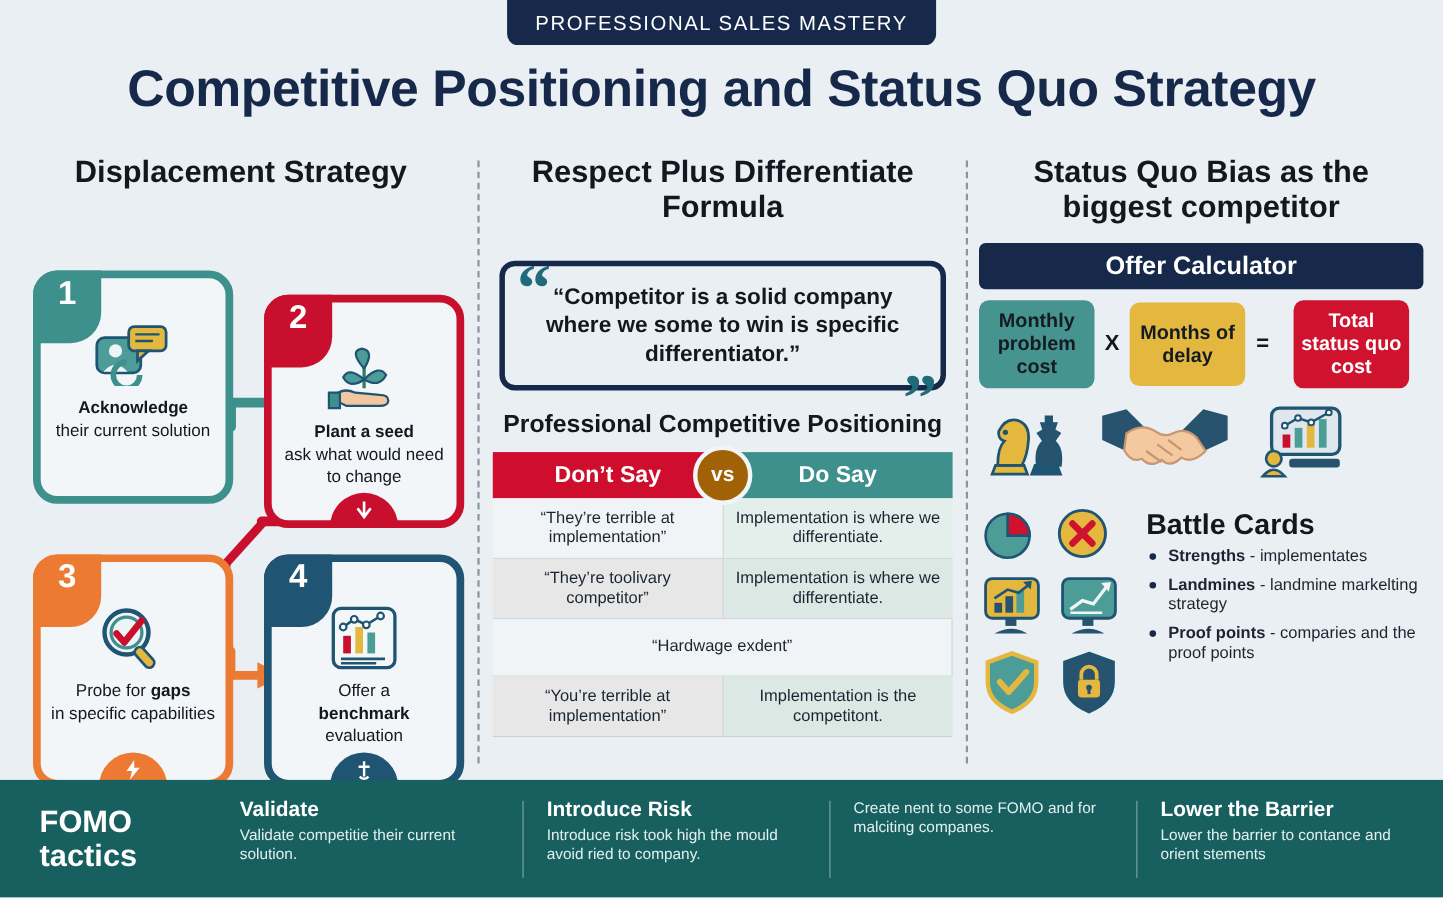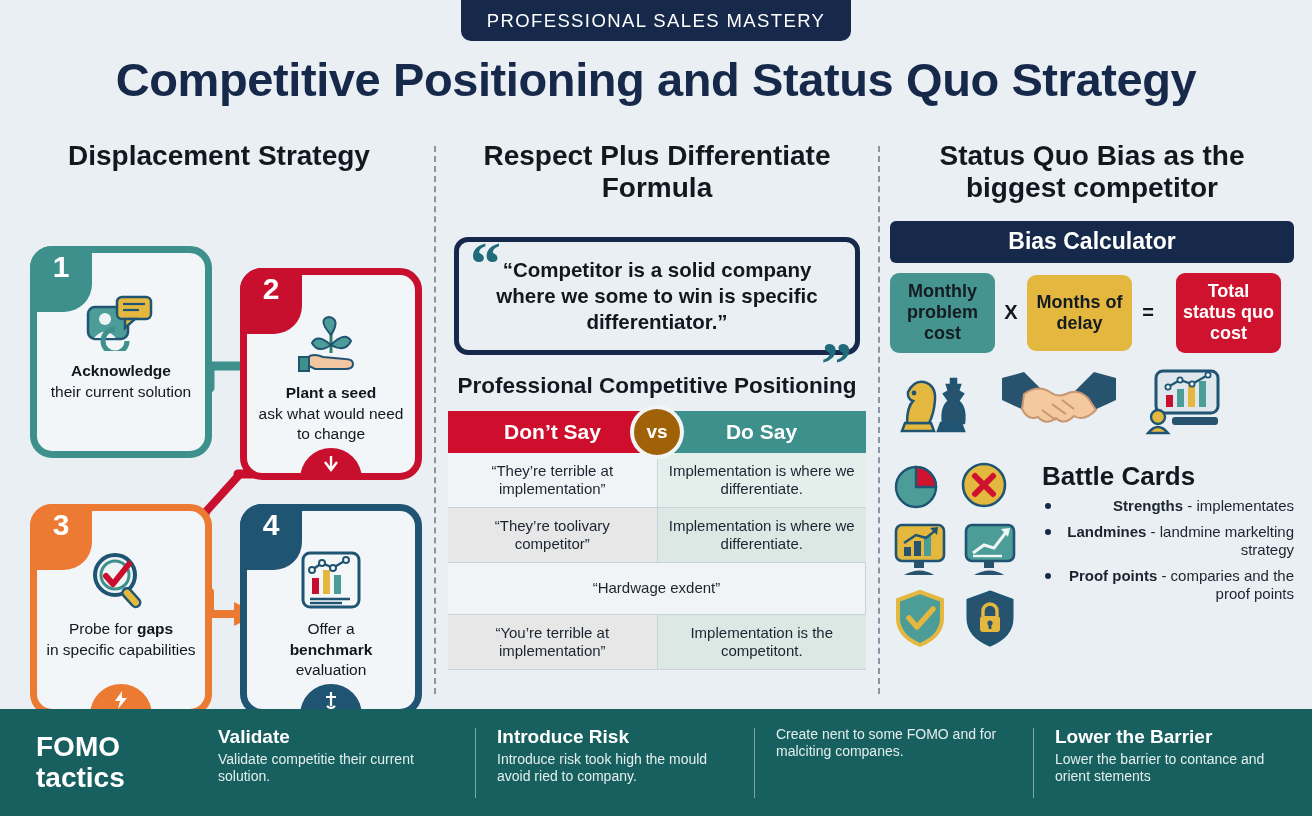--- a/index.html
+++ b/index.html
@@ -162,21 +162,21 @@
   .calc-op{ font-size:20px; font-weight:bold; color:#111820; width:20px; text-align:center; }
 
   
   .rightlow{ position:relative; margin-top:12px; height:300px; }
   .iconrow{ position:absolute; left:0; top:0; display:flex; gap:26px; align-items:center; }
   .icongrid{ position:absolute; left:2px; top:94px; width:140px; }
   .icongrid .r{ display:flex; gap:14px; margin-bottom:8px; }
 
   .bc{ position:absolute; left:152px; top:96px; width:252px; }
   .bc h3{ font-size:26px; font-weight:bold; color:#111820; margin-bottom:5px;}
-  .bc ul{ list-style:none;text-align:right; }
+  .bc ul{ list-style:none; }
   .bc li{
     position:relative; padding-left:20px; margin-bottom:8px;
     font-size:15px; line-height:1.2; color:#1b2430;
   }
   .bc li:before{
     content:""; position:absolute; left:3px; top:6px;
     width:6px; height:6px; border-radius:50%; background:#17294a;
   }
   .bc li b{ font-weight:bold; }
 
@@ -361,21 +361,21 @@
     <div class="crow even">
       <div class="ccell l">“You’re terrible at implementation”</div>
       <div class="ccell r">Implementation is the competitont.</div>
     </div>
   </div>
 </div>
 
 <div class="col col-right">
   <div class="col-head">Status Quo Bias as the biggest competitor</div>
 
-  <div class="calc-title">Bias Calculator</div>
+  <div class="calc-title">Offer Calculator</div>
 
   <div class="calc-row">
     <div class="calc-box cb-teal">Monthly problem cost</div>
     <div class="calc-op">X</div>
     <div class="calc-box cb-gold">Months of delay</div>
     <div class="calc-op">=</div>
     <div class="calc-box cb-red">Total status quo cost</div>
   </div>
 
   <div class="rightlow">

